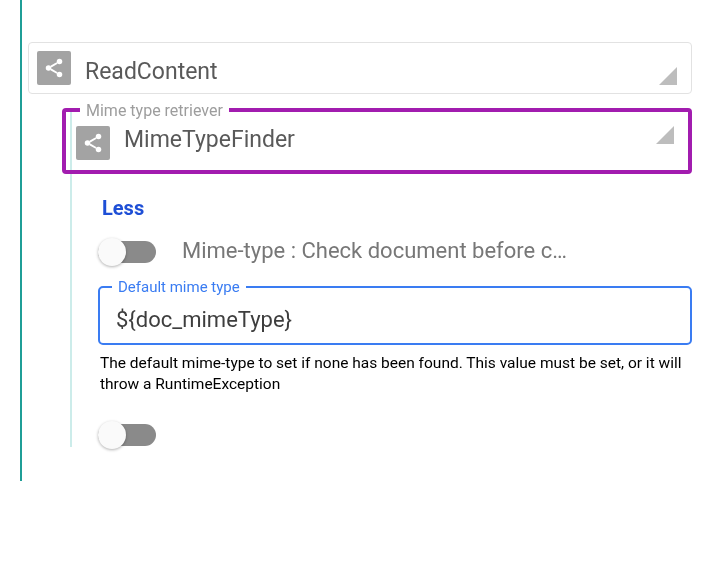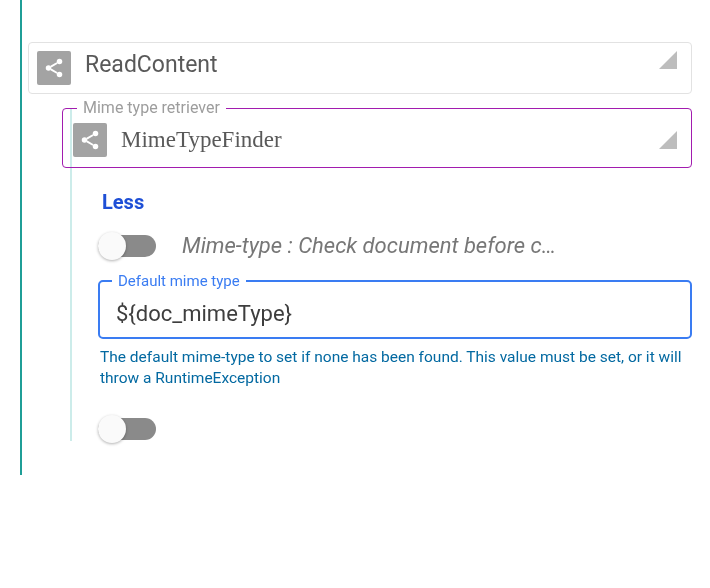--- a/index.html
+++ b/index.html
@@ -24,21 +24,21 @@
     bottom: 0;
     width: 2px;
     background: #1f9e97;
   }
   .card {
     position: relative;
     border: 1px solid #e2e2e2;
     border-radius: 4px;
     background: #fff;
     display: flex;
-    align-items: flex-start;
+    align-items: flex-end;
     padding: 8px 14px 8px 8px;
     margin-left: 10px;
     margin-top: 30px;
   }
   .chip-icon {
     width: 34px;
     height: 34px;
     background: #a3a3a3;
     display: flex;
     align-items: center;
@@ -70,58 +70,54 @@
   .vline2 {
     position: absolute;
     left: 22px;
     top: 0;
     bottom: 0;
     width: 2px;
     background: #ccecea;
   }
   .fieldset-outer {
     position: relative;
-    border: 1px solid #a21caf;
+    border: 4px solid #a21caf;
     border-radius: 4px;
     margin-left: 14px;
     padding: 0;
   }
   .fs-legend {
     position: absolute;
     top: -11px;
     left: 14px;
     background: #fff;
     padding: 0 6px;
     font-size: 16px;
     color: #9d9d9d;
   }
   .inner-card {
     display: flex;
-    align-items: center;
     padding: 14px 14px 10px 10px;
-    font-family: Liberation Serif, serif;
   }
   .details {
     margin-left: 50px;
     margin-top: 22px;
   }
   .less-link {
     color: #1e4fd6;
     font-size: 20px;
     font-weight: 700;
     cursor: pointer;
     display: inline-block;
     margin-left: 4px;
     margin-bottom: 18px;
   }
   .switch-row {
     display: flex;
-    align-items: center;
     margin-bottom: 22px;
-    font-style: italic;
   }
   .switch {
     position: relative;
     width: 58px;
     height: 26px;
     flex-shrink: 0;
     cursor: pointer;
   }
   .switch-track {
     position: absolute;
@@ -167,21 +163,21 @@
     font-size: 22px;
     color: #3e3e3e;
     border: none;
     outline: none;
     width: 100%;
     background: transparent;
     font-family: inherit;
   }
   .help-text {
     font-size: 15.5px;
-    color: #0369a1;
+    color: #000000;
     line-height: 1.35;
     margin-bottom: 26px;
     padding: 0 2px;
   }
 </style>
 </head>
 <body>
 
 <div class="root">
   <div class="vline"></div>

